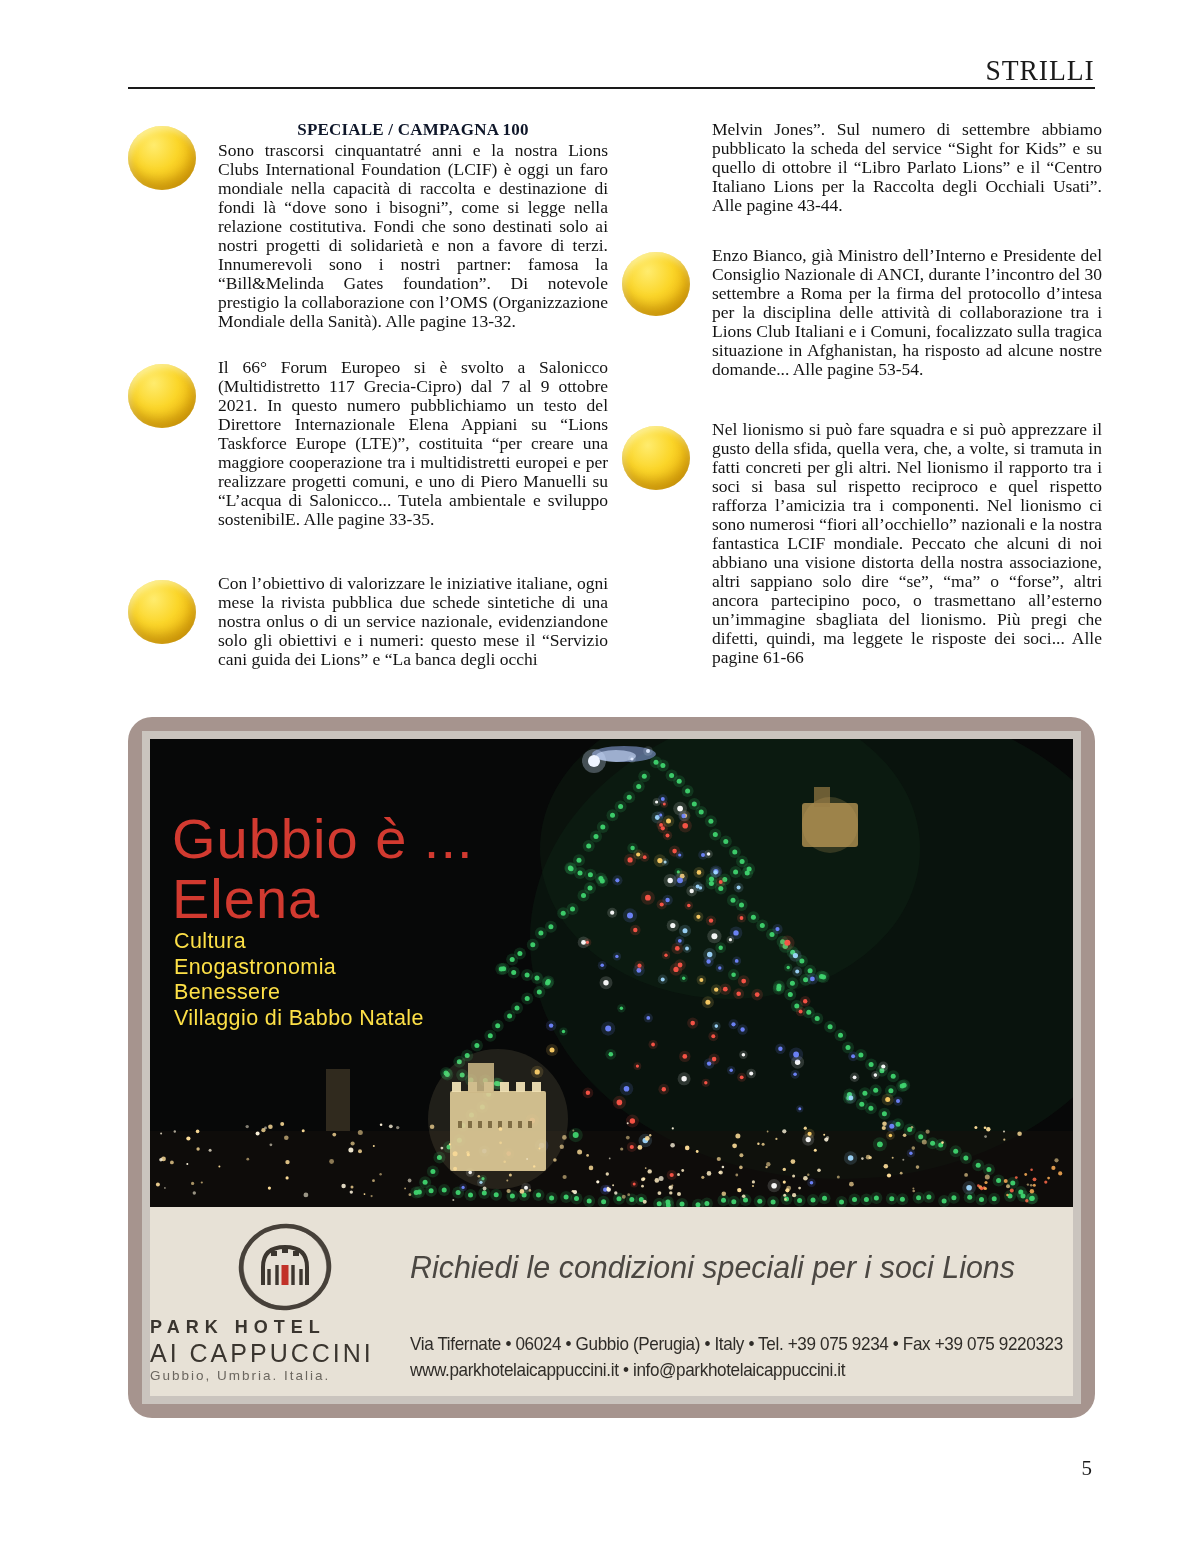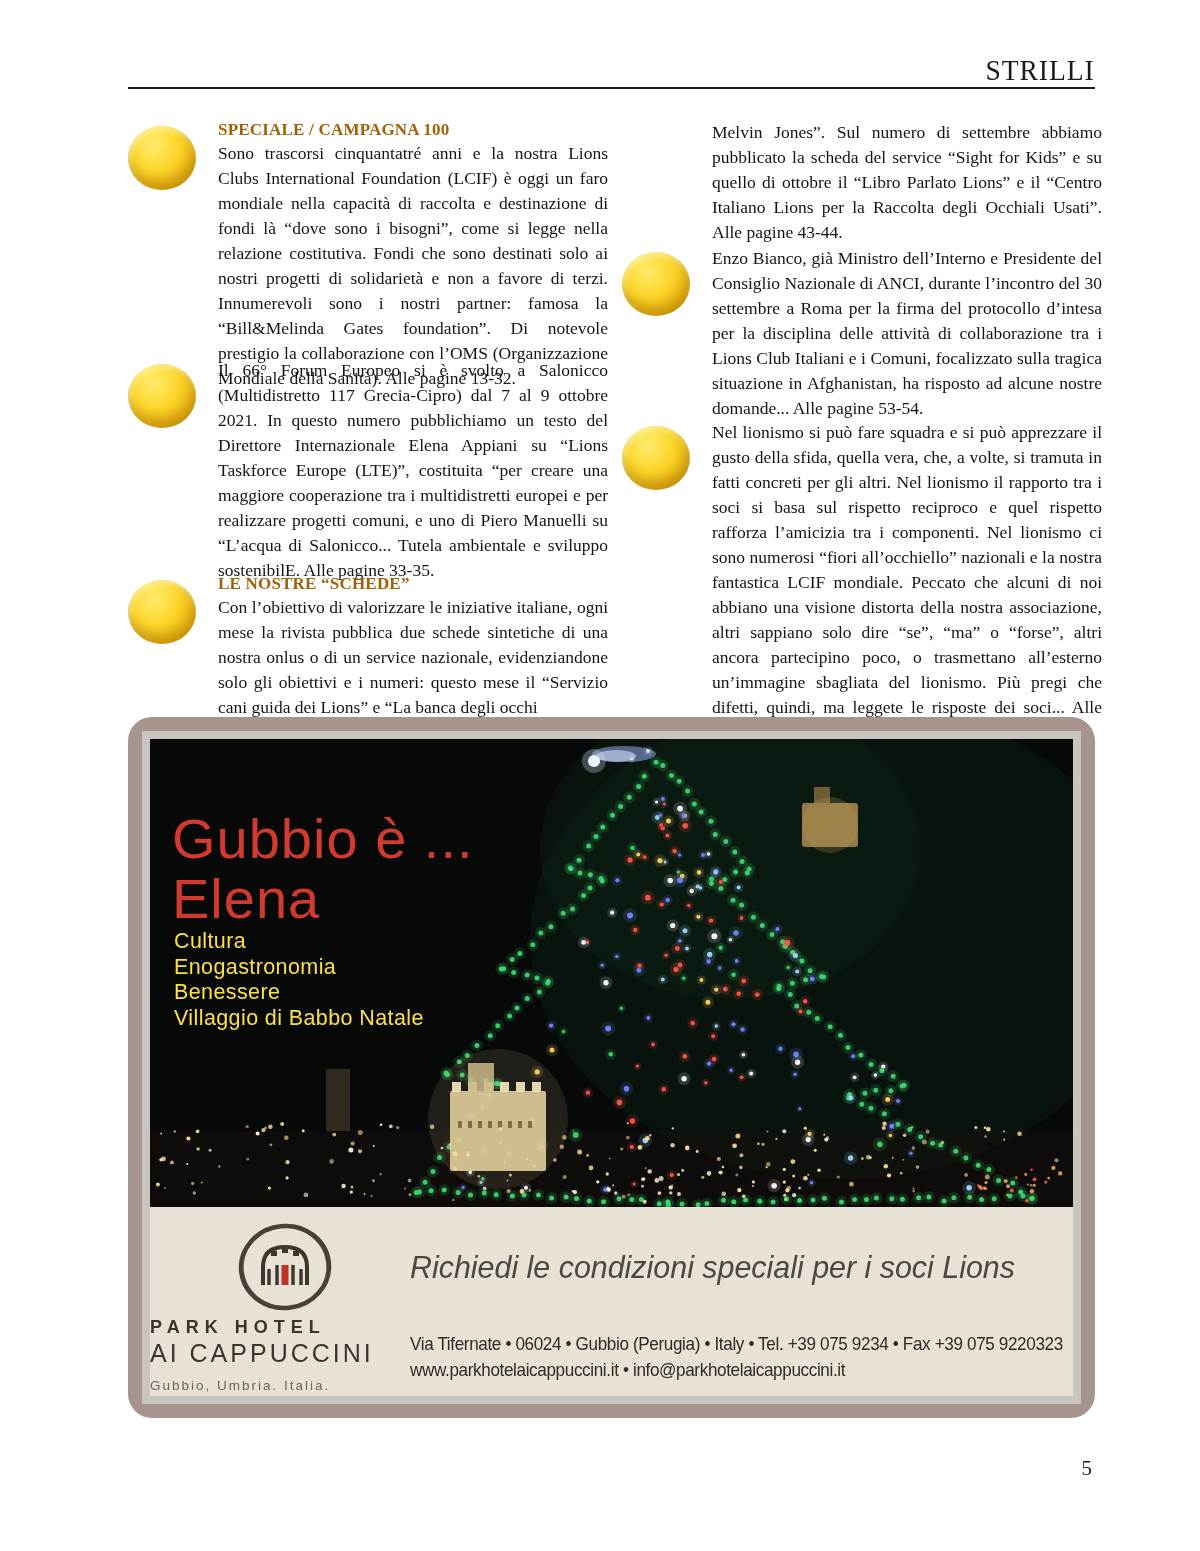--- a/index.html
+++ b/index.html
@@ -15,26 +15,26 @@
   .hdr-rule{position:absolute;left:128px;top:87px;width:967px;height:2px;background:#1a1a1a;}
   
   .sec{position:absolute;width:480px;}
   .ball{
     position:absolute;left:0;top:6px;width:68px;height:64px;border-radius:50%;
     background:radial-gradient(ellipse at 38% 30%, #ffec6e 0%, #fbd62a 40%, #f0ba10 72%, #cf9a05 100%);
     box-shadow:inset -3px -9px 12px rgba(140,90,0,.38), inset 2px 4px 6px rgba(255,255,210,.6);
   }
   .stext{margin-left:90px;width:390px;}
   .stext h3{
-    margin:0 0 1px 0;font-size:17px;line-height:20px;font-weight:bold;color:#a16207;
-    letter-spacing:.2px;font-family:"Liberation Serif",serif;
+    margin:0 0 1px 0;font-size:17px;line-height:20px;font-weight:bold;color:#0f172a;
+    letter-spacing:.2px;font-family:"Liberation Serif",serif;text-align:center;
   }
   .stext h3:empty{display:none;}
   .stext p{
-    margin:0;font-size:17.5px;line-height:25px;text-align:justify;color:#141414;
+    margin:0;font-size:17.5px;line-height:19px;text-align:justify;color:#141414;
     hyphens:auto;-webkit-hyphens:auto;
   }
   
   .ad{position:absolute;left:128px;top:717px;width:967px;height:701px;background:#a6948e;border-radius:24px;}
   .ad-inner{position:absolute;left:14px;top:14px;width:939px;height:673px;background:#cac4be;}
   .ad-content{position:absolute;left:8px;top:8px;width:923px;height:657px;}
   .photo{position:relative;width:923px;height:468px;background:#070808;overflow:hidden;}
   .photo svg{position:absolute;left:0;top:0;width:923px;height:468px;}
   .ad-headline{position:absolute;left:22px;top:70px;z-index:3;}
   .ad-headline .hl{
@@ -52,21 +52,21 @@
   .hotel-name1{
     font-family:"Liberation Sans",sans-serif;font-size:18px;font-weight:700;color:#3a352f;
     letter-spacing:6px;margin-top:2px;
   }
   .hotel-name2{
     font-family:"Liberation Sans",sans-serif;font-size:25px;font-weight:400;color:#3a352f;
     letter-spacing:3px;margin-top:1px;
   }
   .hotel-loc{
     font-family:"Liberation Sans",sans-serif;font-size:13.5px;color:#6b665f;
-    letter-spacing:2px;margin-top:10px;
+    letter-spacing:2px;margin-top:0;
   }
   .tagline{
     position:absolute;left:260px;top:42px;width:660px;
     font-family:"Liberation Sans",sans-serif;font-style:italic;font-size:32px;color:#4b4742;
     transform:scaleX(.95);transform-origin:left;white-space:nowrap;
   }
   .addr{
     position:absolute;left:260px;font-family:"Liberation Sans",sans-serif;color:#2f2c28;
     font-size:19px;letter-spacing:-.4px;transform:scaleX(.9);transform-origin:left;white-space:nowrap;
   }
@@ -92,21 +92,20 @@
 <div class="sec" style="left:128px;top:358px;">
   <span class="ball"></span>
   <div class="stext">
     <p>Il 66° Forum Europeo si è svolto a Salonicco (Multidistretto 117 Grecia-Cipro) dal 7 al 9 ottobre 2021. In questo numero pubblichiamo un testo del Direttore Internazionale Elena Appiani su “Lions Taskforce Europe (LTE)”, costituita “per creare una maggiore cooperazione tra i multidistretti europei e per realizzare progetti comuni, e uno di Piero Manuelli su “L’acqua di Salonicco... Tutela ambientale e sviluppo sostenibilE. Alle pagine 33-35.</p>
   </div>
 </div>
 
 <div class="sec" style="left:128px;top:574px;">
   <span class="ball"></span>
   <div class="stext">
-    <h3>LE NOSTRE “SCHEDE”</h3>
     <p>Con l’obiettivo di valorizzare le iniziative italiane, ogni mese la rivista pubblica due schede sintetiche di una nostra onlus o di un service nazionale, evidenziandone solo gli obiettivi e i numeri: questo mese il “Servizio cani guida dei Lions” e “La banca degli occhi</p>
   </div>
 </div>
 
 <div class="sec" style="left:622px;top:120px;">
   <div class="stext">
 
     <p>Melvin Jones”. Sul numero di settembre abbiamo pubblicato la scheda del service “Sight for Kids” e su quello di ottobre il “Libro Parlato Lions” e il “Centro Italiano Lions per la Raccolta degli Occhiali Usati”. Alle pagine 43-44.</p>
   </div>
 </div>

